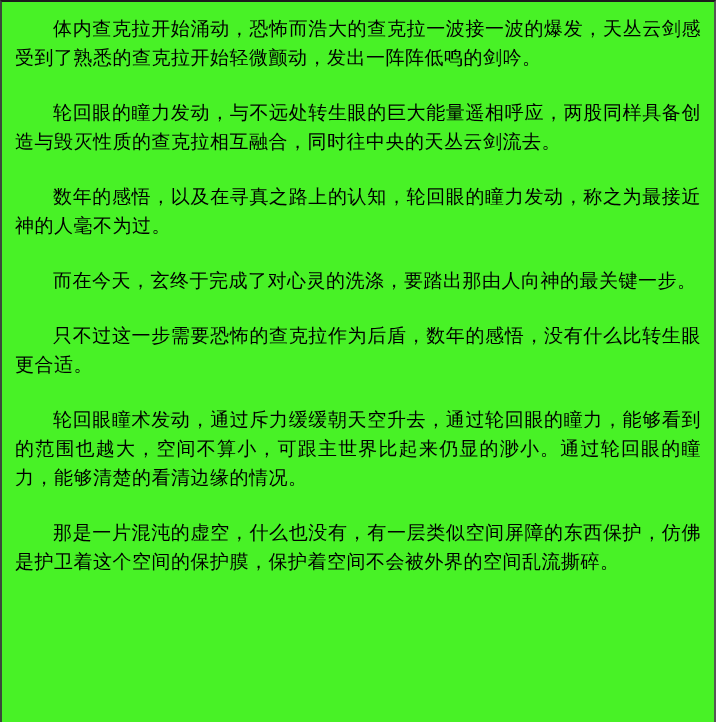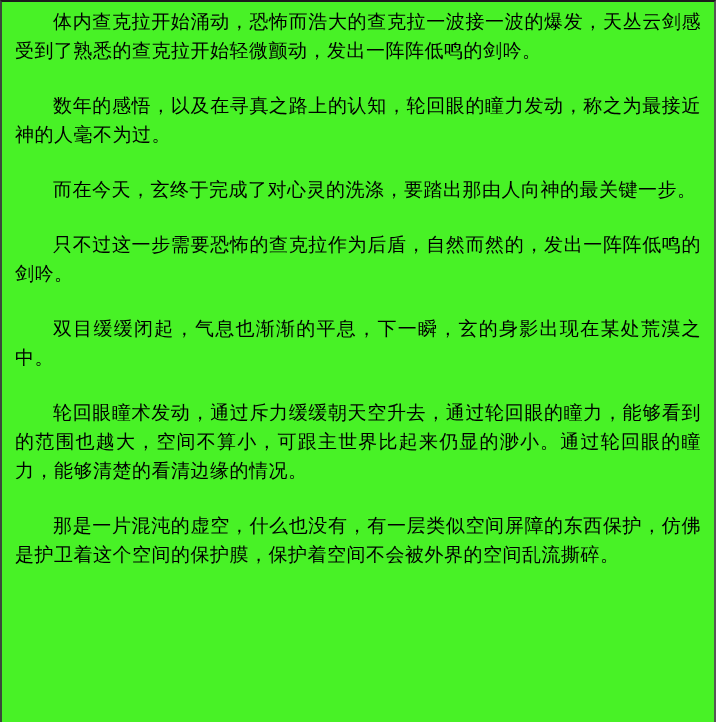--- a/index.html
+++ b/index.html
@@ -11,39 +11,39 @@
     .reader-page {
       box-sizing: border-box;
       width: 716px;
       height: 722px;
       margin: 0;
       background: #48F226;
       border-top: 2px solid #1c1c1c;
       border-left: 2px solid #3a4a3a;
       border-right: 2px solid #555555;
       border-bottom: none;
-      padding: 5px 13px 0 13px;
+      padding: 12px 13px 0 13px;
       overflow: hidden;
     }
     .reader-page p {
       margin: 0 0 26px 0;
       padding: 0;
       color: #000000;
       font-size: 19px;
       line-height: 29px;
       text-indent: 2em;
       text-align: justify;
       letter-spacing: 0.5px;
       word-break: break-all;
     }
   </style>
 </head>
 <body>
 
 <div class="reader-page">
   <p>体内查克拉开始涌动，恐怖而浩大的查克拉一波接一波的爆发，天丛云剑感受到了熟悉的查克拉开始轻微颤动，发出一阵阵低鸣的剑吟。</p>
+  <p>轮回眼的瞳力发动，与不远处转生眼的巨大能量遥相呼应，两股同样具备创造与毁灭性质的查克拉相互融合，同时往中央的天丛云剑流去。</p>
   <p>数年的感悟，以及在寻真之路上的认知，轮回眼的瞳力发动，称之为最接近神的人毫不为过。</p>
   <p>而在今天，玄终于完成了对心灵的洗涤，要踏出那由人向神的最关键一步。</p>
-  <p>只不过这一步需要恐怖的查克拉作为后盾，自然而然的，发出一阵阵低鸣的剑吟。</p>
-  <p>双目缓缓闭起，气息也渐渐的平息，下一瞬，玄的身影出现在某处荒漠之中。</p>
+  <p>只不过这一步需要恐怖的查克拉作为后盾，数年的感悟，没有什么比转生眼更合适。</p>
   <p>轮回眼瞳术发动，通过斥力缓缓朝天空升去，通过轮回眼的瞳力，能够看到的范围也越大，空间不算小，可跟主世界比起来仍显的渺小。通过轮回眼的瞳力，能够清楚的看清边缘的情况。</p>
   <p>那是一片混沌的虚空，什么也没有，有一层类似空间屏障的东西保护，仿佛是护卫着这个空间的保护膜，保护着空间不会被外界的空间乱流撕碎。</p>
 </div>
 
 </body></html>

